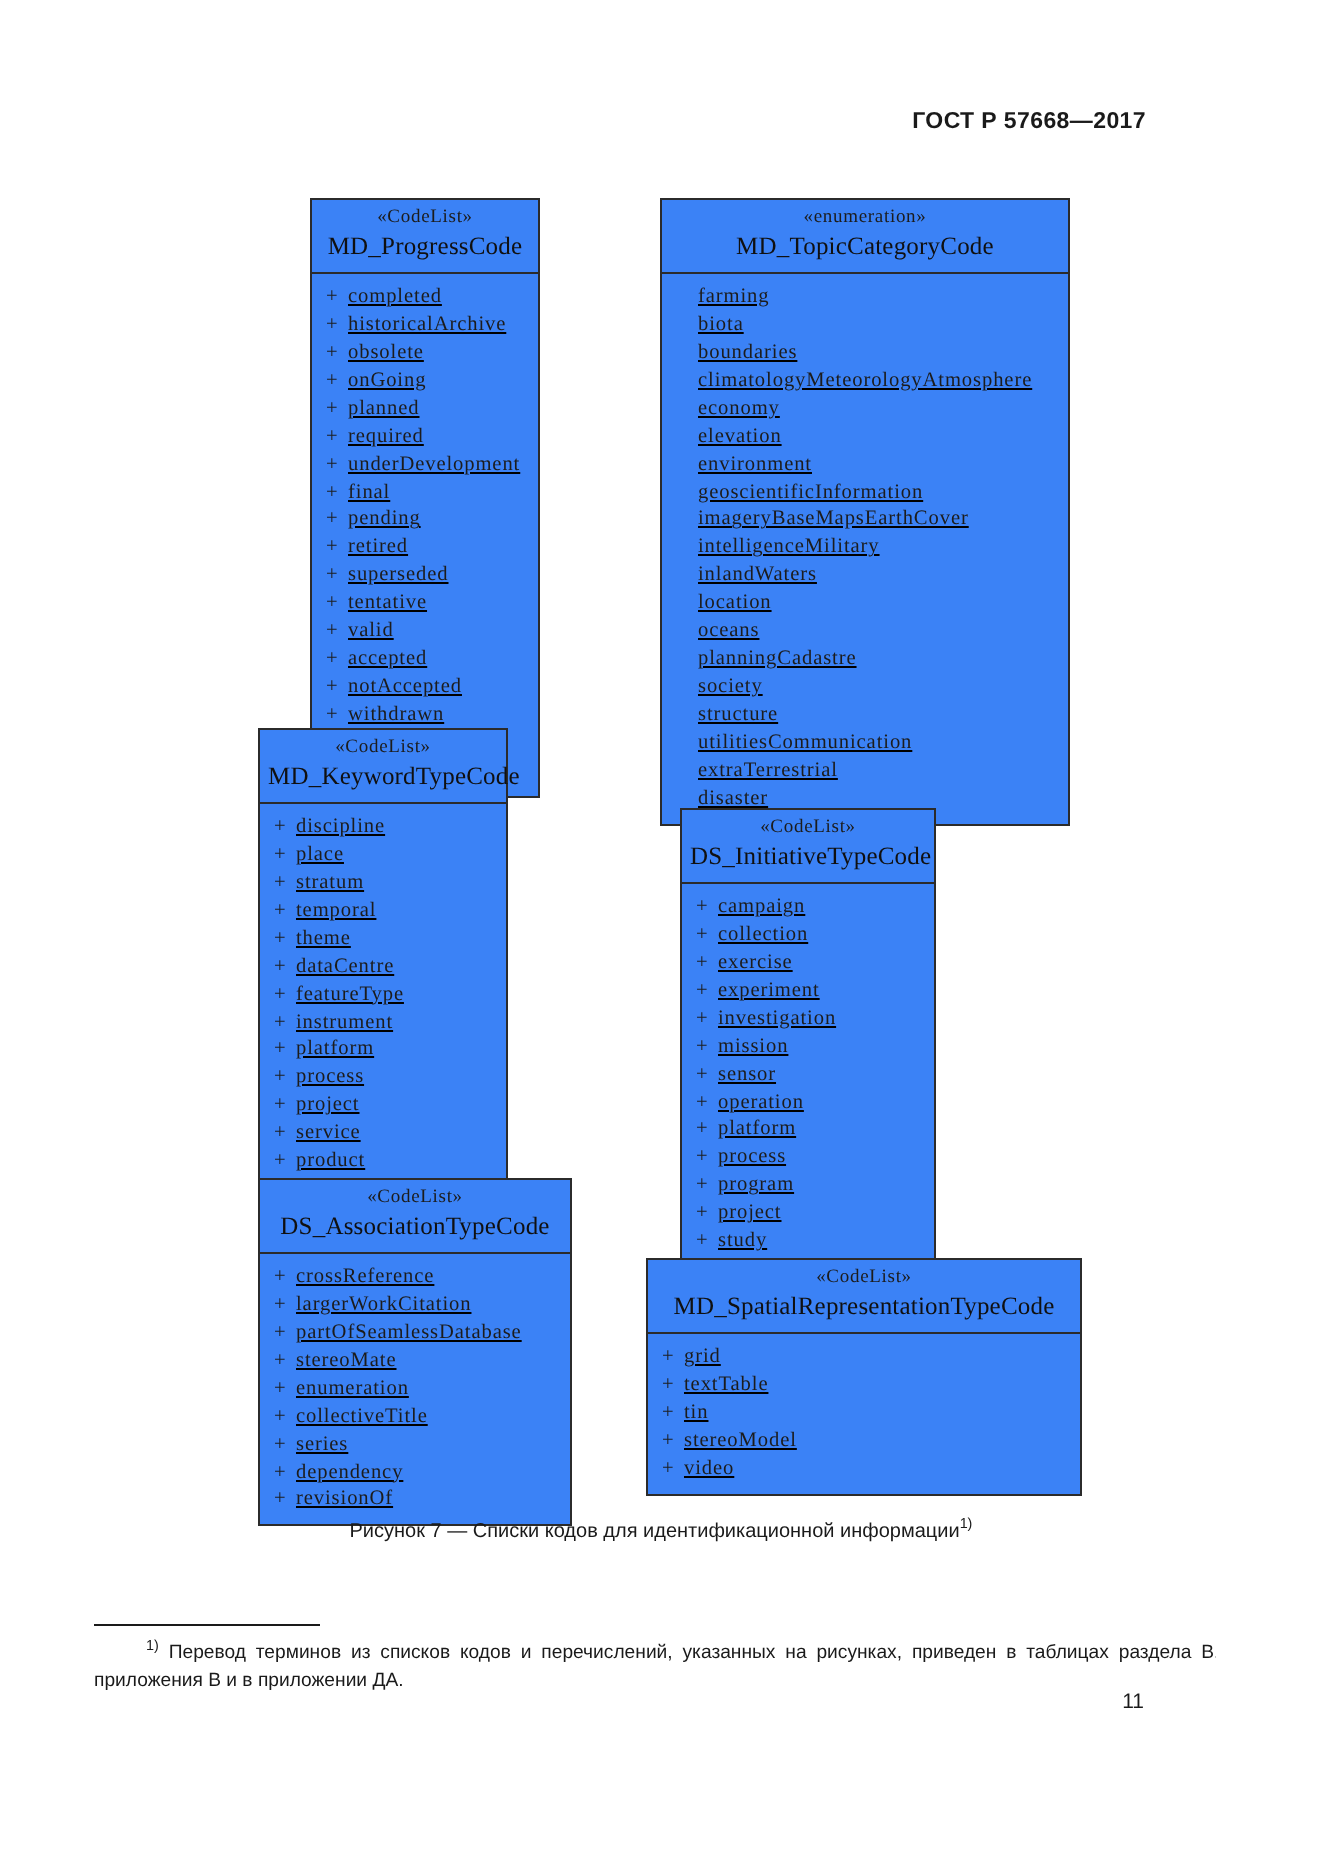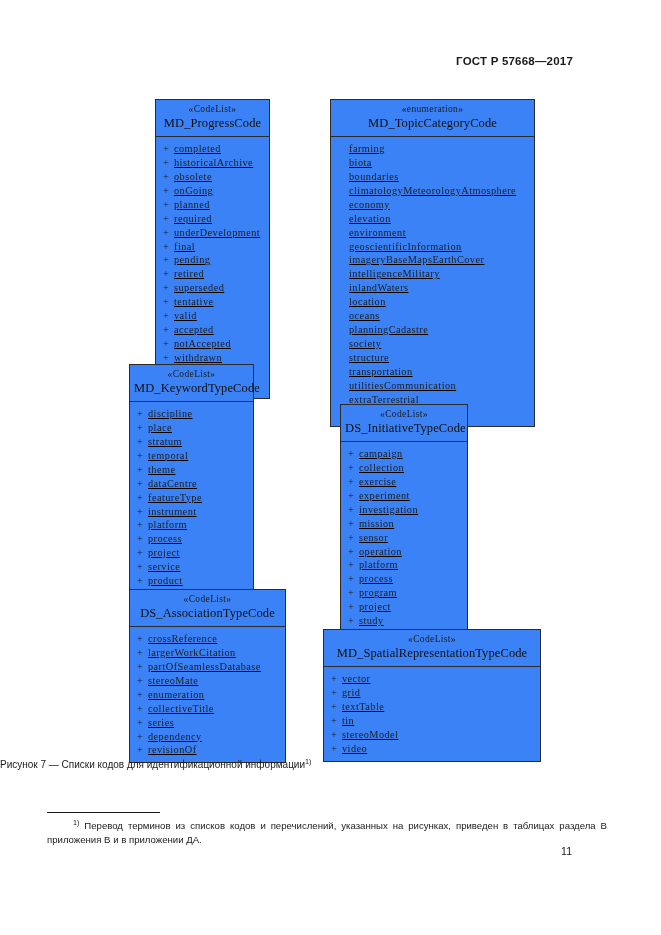--- a/index.html
+++ b/index.html
@@ -79,21 +79,21 @@
   .uml-body.no-plus .uml-item {
     padding-left: 18px;
   }
 
   
   .figure-caption {
     position: absolute;
     top: 757px;
     left: 0;
     width: 661px;
-    text-align: left;
+    text-align: center;
     font-family: "Liberation Sans", sans-serif;
     font-size: 10px;
     color: #1a1a1a;
   }
   .figure-caption sup {
     font-size: 7.2px;
     vertical-align: super;
   }
 
   
@@ -181,21 +181,20 @@
           <div class="uml-item"><span>environment</span></div>
           <div class="uml-item"><span>geoscientificInformation</span></div>
           <div class="uml-item"><span>imageryBaseMapsEarthCover</span></div>
           <div class="uml-item"><span>intelligenceMilitary</span></div>
           <div class="uml-item"><span>inlandWaters</span></div>
           <div class="uml-item"><span>location</span></div>
           <div class="uml-item"><span>oceans</span></div>
           <div class="uml-item"><span>planningCadastre</span></div>
           <div class="uml-item"><span>society</span></div>
           <div class="uml-item"><span>structure</span></div>
-          <div class="uml-item"><span>transportation</span></div>
           <div class="uml-item"><span>utilitiesCommunication</span></div>
           <div class="uml-item"><span>extraTerrestrial</span></div>
           <div class="uml-item"><span>disaster</span></div>
         </div>
       </div>
       <div class="uml-box" style="left: 129px; top: 364px; width: 125px;">
         <div class="uml-head">
           <span class="uml-stereotype">«CodeList»</span>
           <span class="uml-name">MD_KeywordTypeCode</span>
         </div>
@@ -256,21 +255,20 @@
           <div class="uml-item"><span class="plus">+</span><span>dependency</span></div>
           <div class="uml-item"><span class="plus">+</span><span>revisionOf</span></div>
         </div>
       </div>
       <div class="uml-box" style="left: 323px; top: 629px; width: 218px;">
         <div class="uml-head">
           <span class="uml-stereotype">«CodeList»</span>
           <span class="uml-name">MD_SpatialRepresentationTypeCode</span>
         </div>
         <div class="uml-body">
-          <div class="uml-item"><span class="plus">+</span><span>vector</span></div>
           <div class="uml-item"><span class="plus">+</span><span>grid</span></div>
           <div class="uml-item"><span class="plus">+</span><span>textTable</span></div>
           <div class="uml-item"><span class="plus">+</span><span>tin</span></div>
           <div class="uml-item"><span class="plus">+</span><span>stereoModel</span></div>
           <div class="uml-item"><span class="plus">+</span><span>video</span></div>
         </div>
       </div>
     </div>
 
   <div class="figure-caption">

